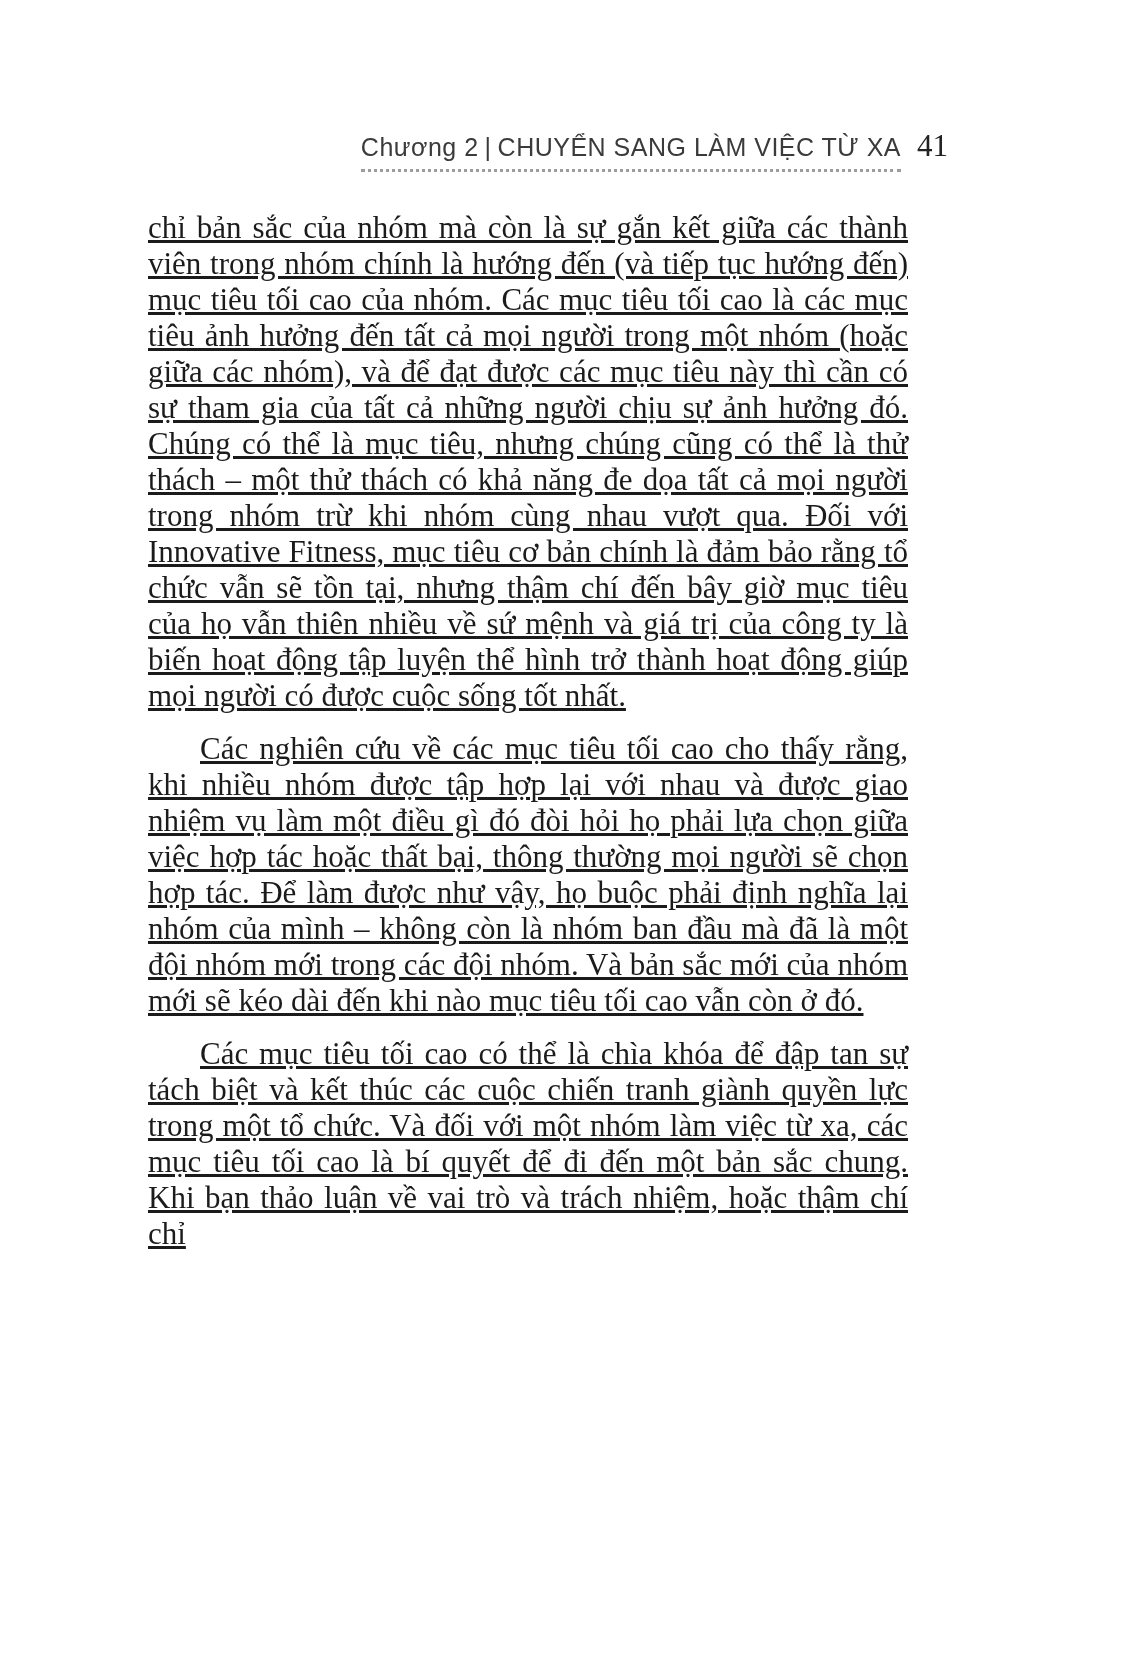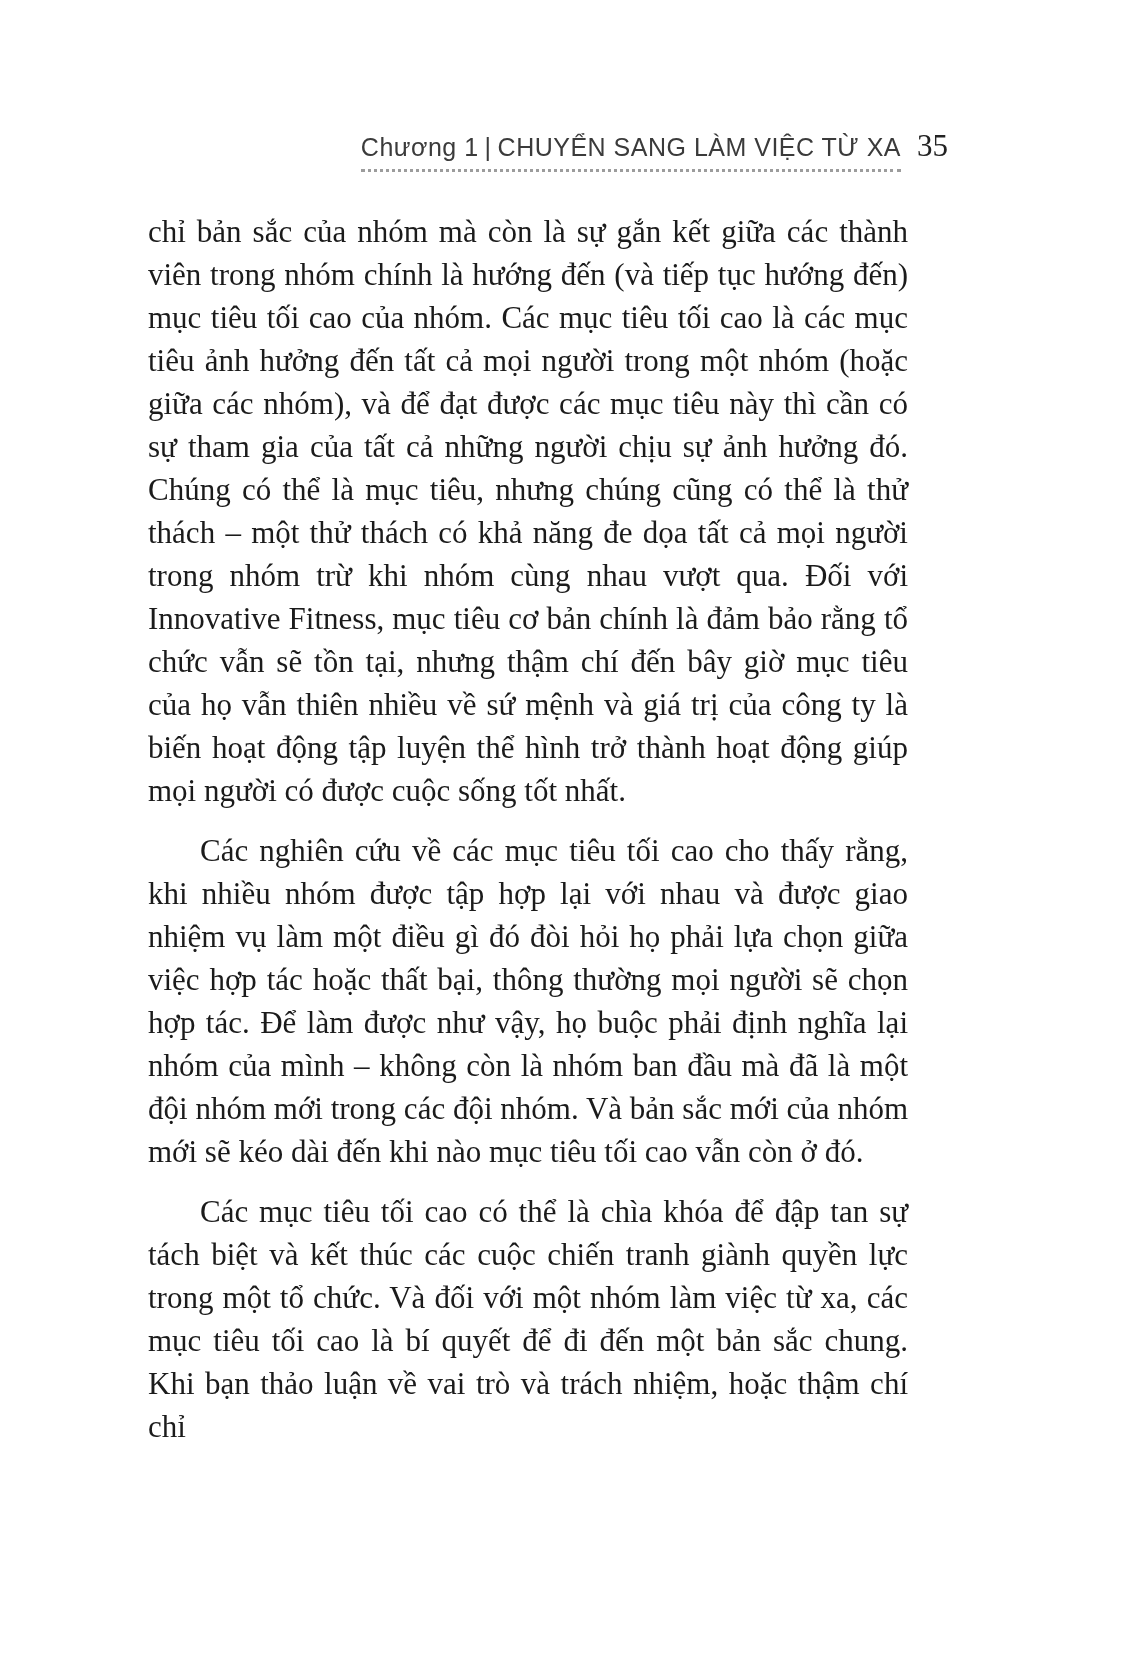--- a/index.html
+++ b/index.html
@@ -45,41 +45,42 @@
     font-size: 31px;
     color: #222222;
   }
   .body-text {
     position: absolute;
     top: 210px;
     left: 148px;
     width: 760px;
     color: #1b1b1b;
     font-size: 31px;
-    line-height: 43px;
+    line-height: 36px;
     text-align: justify;
+    text-decoration: underline;
   }
   .body-text p {
     margin: 0 0 17px 0;
   }
   .body-text p.indent {
     text-indent: 52px;
     margin-top: 17px;
   }
 </style>
 </head>
 <body>
 
 <div class="page">
 
   <div class="running-header">
     <div class="header-title">
-      <span>Chương 1</span><span class="sep">|</span><span>CHUYỂN SANG LÀM VIỆC TỪ XA</span>
+      <span>Chương 2</span><span class="sep">|</span><span>CHUYỂN SANG LÀM VIỆC TỪ XA</span>
     </div>
-    <div class="page-number">35</div>
+    <div class="page-number">41</div>
   </div>
 
   <div class="body-text">
     <p>chỉ bản sắc của nhóm mà còn là sự gắn kết giữa các thành viên trong nhóm chính là hướng đến (và tiếp tục hướng đến) mục tiêu tối cao của nhóm. Các mục tiêu tối cao là các mục tiêu ảnh hưởng đến tất cả mọi người trong một nhóm (hoặc giữa các nhóm), và để đạt được các mục tiêu này thì cần có sự tham gia của tất cả những người chịu sự ảnh hưởng đó. Chúng có thể là mục tiêu, nhưng chúng cũng có thể là thử thách – một thử thách có khả năng đe dọa tất cả mọi người trong nhóm trừ khi nhóm cùng nhau vượt qua. Đối với Innovative Fitness, mục tiêu cơ bản chính là đảm bảo rằng tổ chức vẫn sẽ tồn tại, nhưng thậm chí đến bây giờ mục tiêu của họ vẫn thiên nhiều về sứ mệnh và giá trị của công ty là biến hoạt động tập luyện thể hình trở thành hoạt động giúp mọi người có được cuộc sống tốt nhất.</p>
     <p class="indent">Các nghiên cứu về các mục tiêu tối cao cho thấy rằng, khi nhiều nhóm được tập hợp lại với nhau và được giao nhiệm vụ làm một điều gì đó đòi hỏi họ phải lựa chọn giữa việc hợp tác hoặc thất bại, thông thường mọi người sẽ chọn hợp tác. Để làm được như vậy, họ buộc phải định nghĩa lại nhóm của mình – không còn là nhóm ban đầu mà đã là một đội nhóm mới trong các đội nhóm. Và bản sắc mới của nhóm mới sẽ kéo dài đến khi nào mục tiêu tối cao vẫn còn ở đó.</p>
     <p class="indent">Các mục tiêu tối cao có thể là chìa khóa để đập tan sự tách biệt và kết thúc các cuộc chiến tranh giành quyền lực trong một tổ chức. Và đối với một nhóm làm việc từ xa, các mục tiêu tối cao là bí quyết để đi đến một bản sắc chung. Khi bạn thảo luận về vai trò và trách nhiệm, hoặc thậm chí chỉ</p>
   </div>
 
 </div>
 

